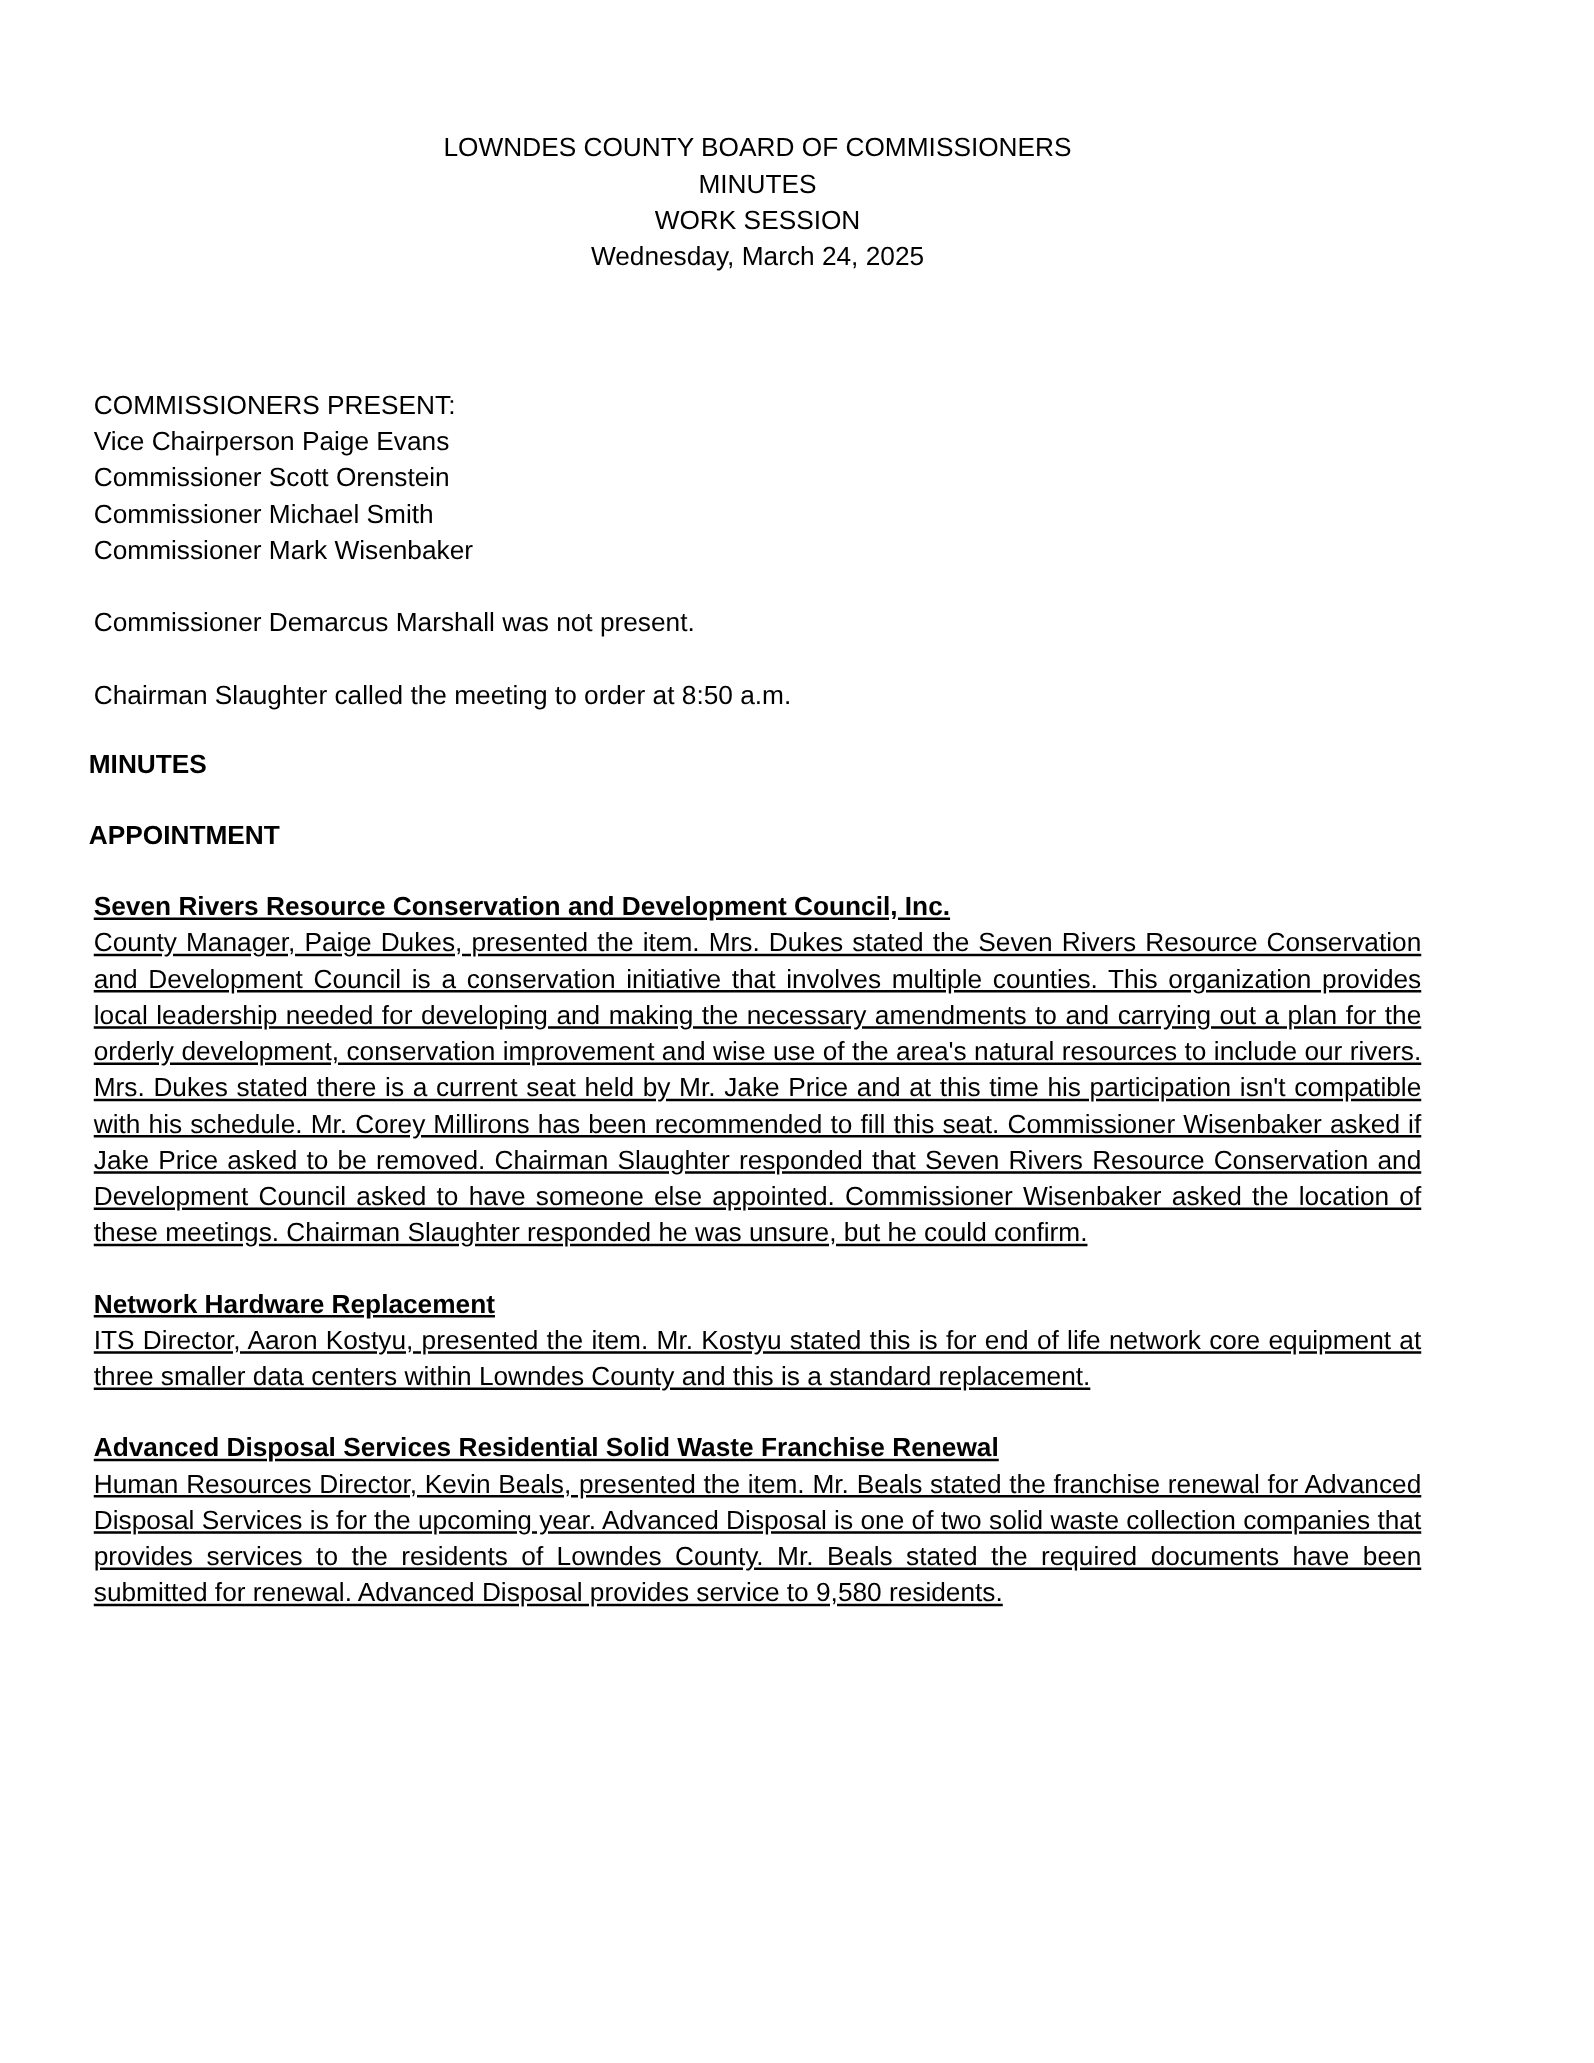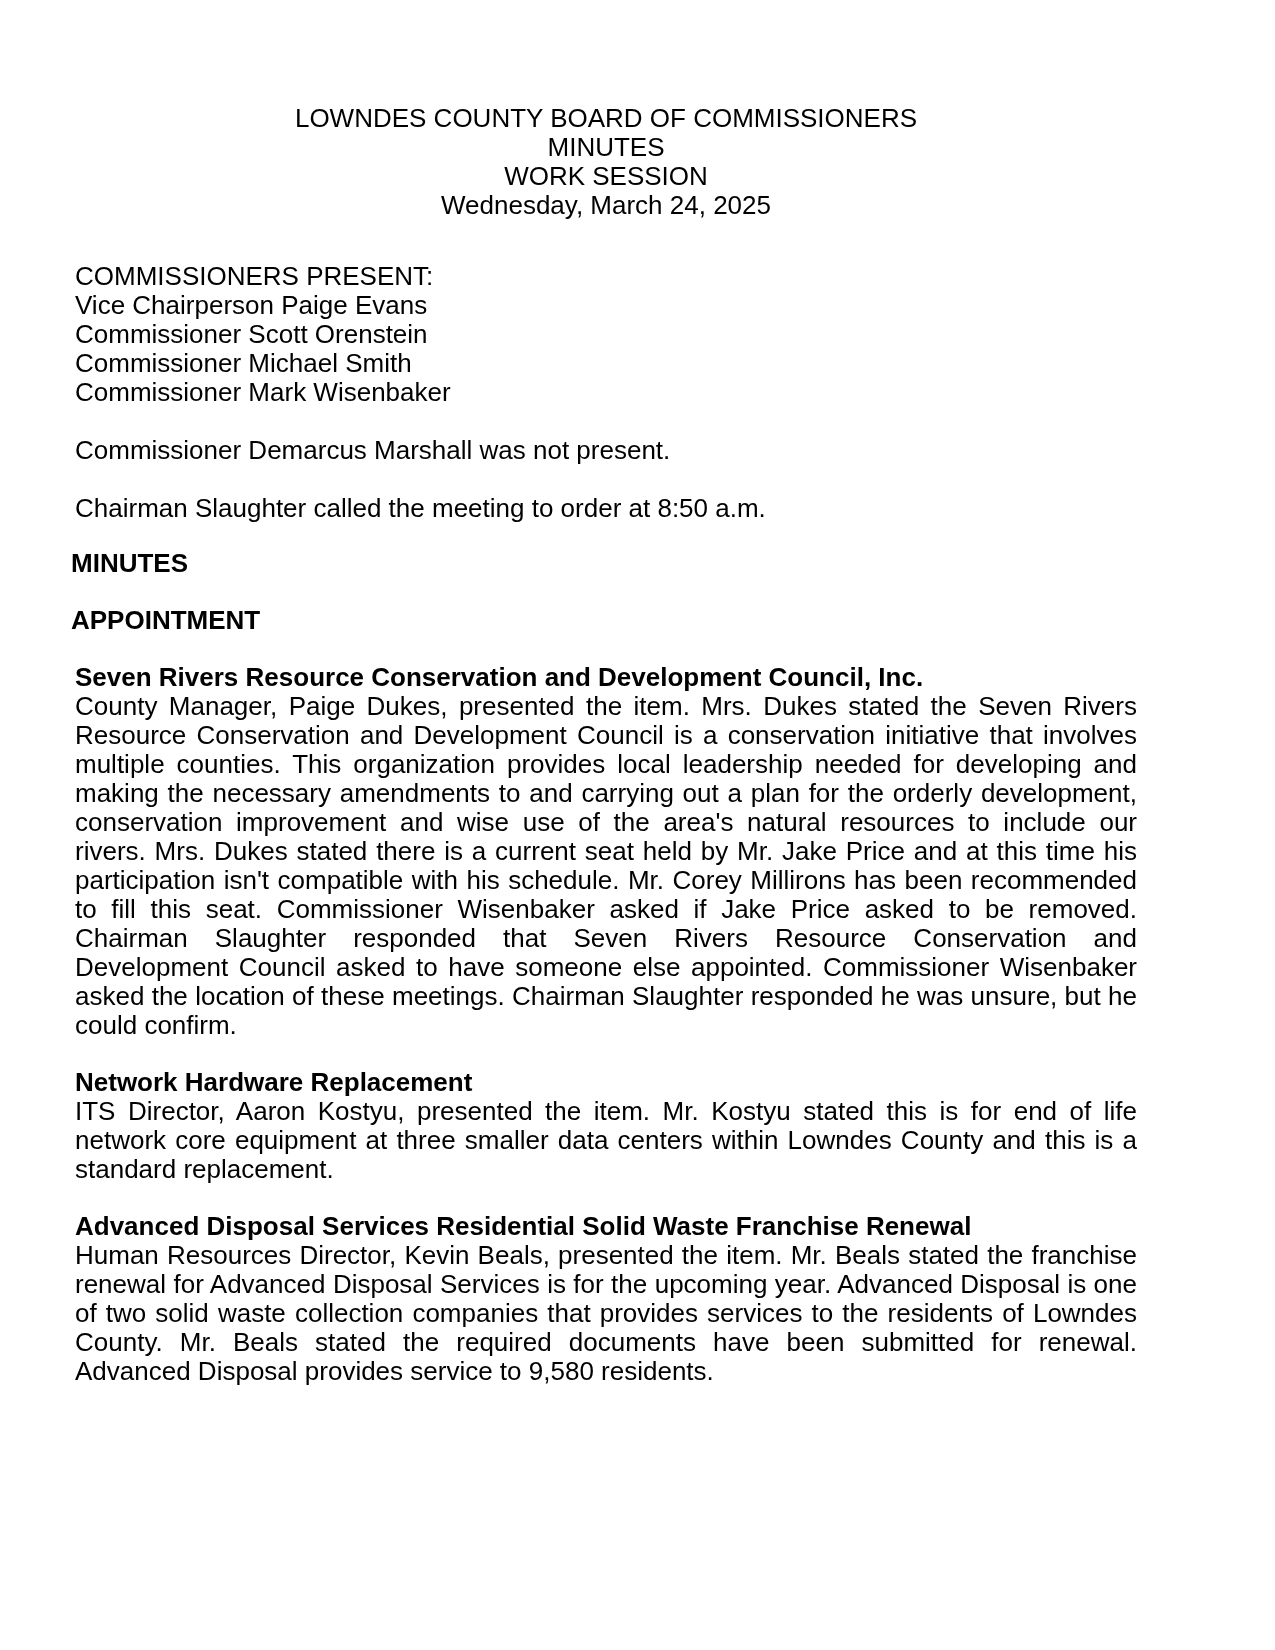--- a/index.html
+++ b/index.html
@@ -4,47 +4,47 @@
 <style>
   * { margin: 0; padding: 0; box-sizing: border-box; }
   html, body { background: #ffffff; }
   .page {
     position: relative;
     width: 1275px;
     height: 1650px;
     background: #ffffff;
     overflow: hidden;
     font-family: "Liberation Sans", "DejaVu Sans", sans-serif;
-    font-size: 26px;
+    font-size: 21px;
     line-height: 29px;
     color: #000000;
   }
   .content {
     position: absolute;
     top: 104px;
     left: 75px;
     width: 1062px;
   }
   .title-block { text-align: center; }
   .title-line { display: block; }
-  .attendance-block { margin-top: 42px; }
+  .attendance-block { margin-top: 90px; }
   .name-list { list-style: none; }
   .para-gap { margin-top: 29px; }
   .section { margin-top: 26px; }
   .section-heading {
     font-weight: bold;
     margin-left: -4px;
     margin-top: 26px;
     margin-bottom: 28px;
   }
   .body-para {
     text-align: justify;
     margin-top: 28px;
   }
-  .item { margin-top: 28px; }
+  .item { margin-top: 28px; text-decoration: underline; }
   .item-title { font-weight: bold; }
   .item-body { text-align: justify; }
 </style>
 </head>
 <body>
 
 <div class="page">
   <div class="content">
 
     <div class="title-block">

